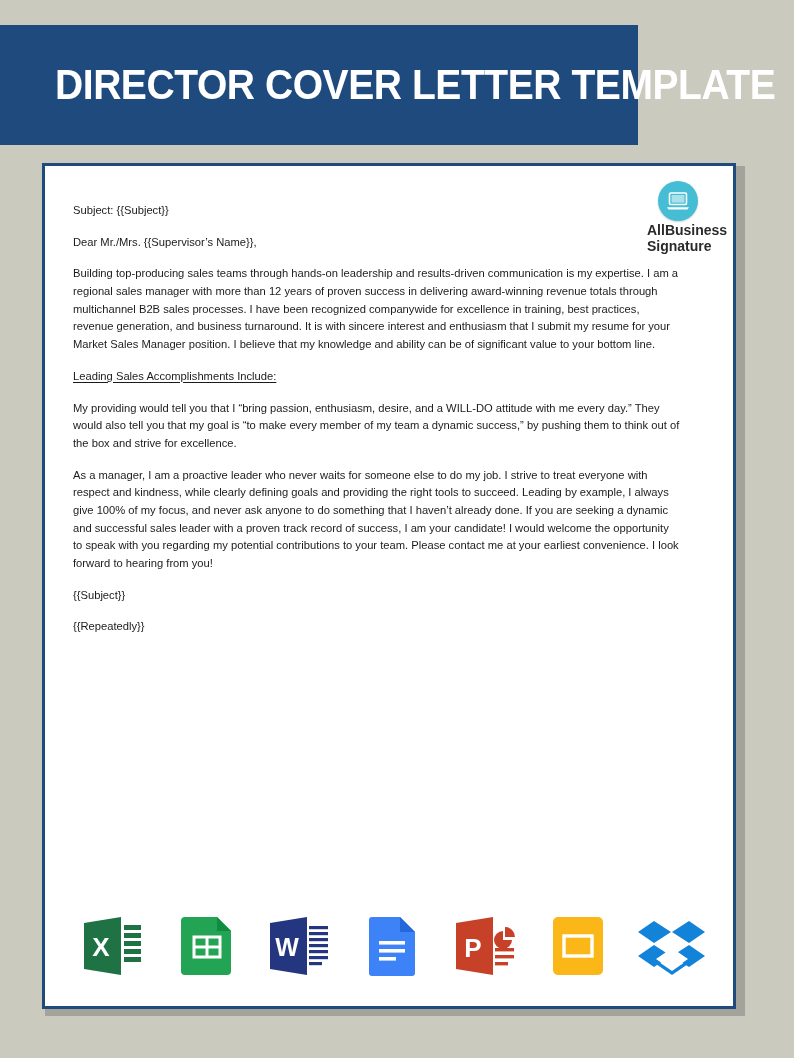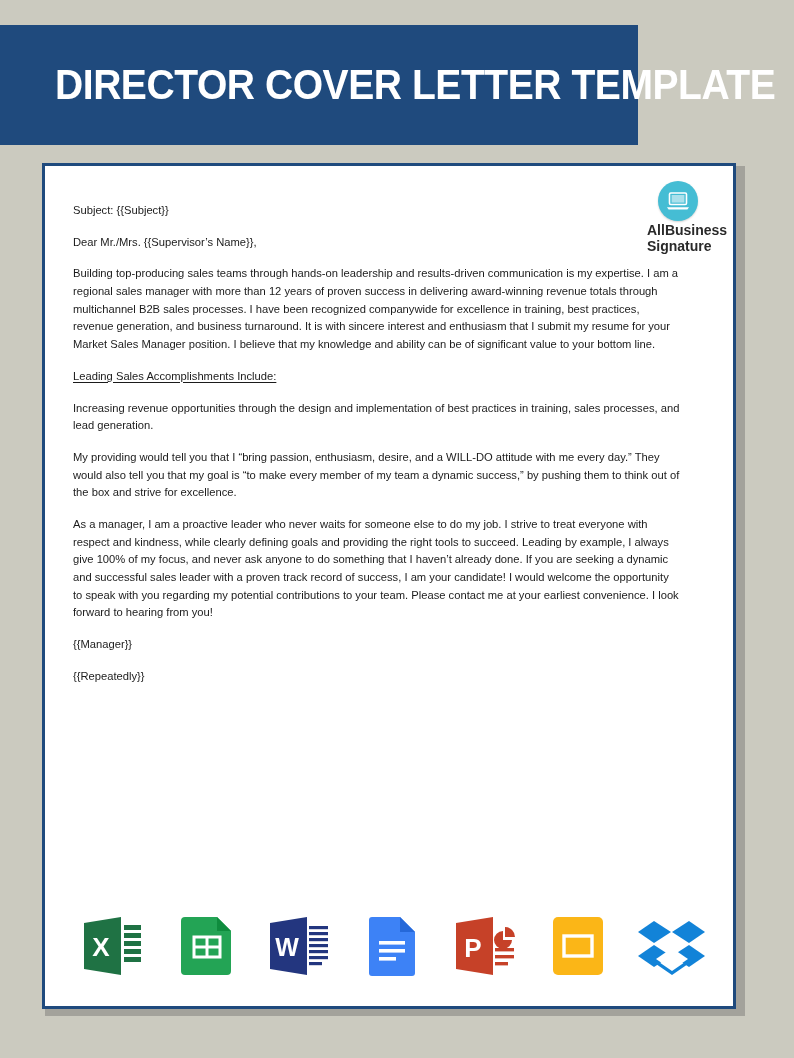--- a/index.html
+++ b/index.html
@@ -153,24 +153,23 @@
       </div>
       <div class="logo-text">AllBusiness</div>
       <div class="logo-text">Signature</div>
     </div>
 
     <div class="letter">
       <p>Subject: {{Subject}}</p>
       <p>Dear Mr./Mrs. {{Supervisor’s Name}},</p>
       <p>Building top-producing sales teams through hands-on leadership and results-driven communication is my expertise. I am a regional sales manager with more than 12 years of proven success in delivering award-winning revenue totals through multichannel B2B sales processes. I have been recognized companywide for excellence in training, best practices, revenue generation, and business turnaround. It is with sincere interest and enthusiasm that I submit my resume for your Market Sales Manager position. I believe that my knowledge and ability can be of significant value to your bottom line.</p>
       <p class="underlined">Leading Sales Accomplishments Include:</p>
-      <p>Increasing revenue opportunities through the design and implementation of best practices in training, sales processes, and lead generation.</p>
       <p>My providing would tell you that I “bring passion, enthusiasm, desire, and a WILL-DO attitude with me every day.”  They would also tell you that my goal is “to make every member of my team a dynamic success,” by pushing them to think out of the box and strive for excellence.</p>
       <p>As a manager, I am a proactive leader who never waits for someone else to do my job. I strive to treat everyone with respect and kindness, while clearly defining goals and providing the right tools to succeed. Leading by example, I always give 100% of my focus, and never ask anyone to do something that I haven’t already done.  If you are seeking a dynamic and successful sales leader with a proven track record of success, I am your candidate! I would welcome the opportunity to speak with you regarding my potential contributions to your team. Please contact me at your earliest convenience. I look forward to hearing from you!</p>
-      <p class="sig-line">{{Manager}}</p>
+      <p class="sig-line">{{Subject}}</p>
       <p class="sig-line">{{Repeatedly}}</p>
     </div>
 
     <div class="icon-row">
 
       <div class="app-icon">
         <svg width="66" height="62" viewBox="0 0 66 62">
           <path d="M3 8 L40 2 L40 60 L3 54 Z" fill="#1f7244"></path>
           <rect x="40" y="7" width="23" height="48" fill="#ffffff"></rect>
           <rect x="43" y="10" width="17" height="5" fill="#1f7244"></rect>

